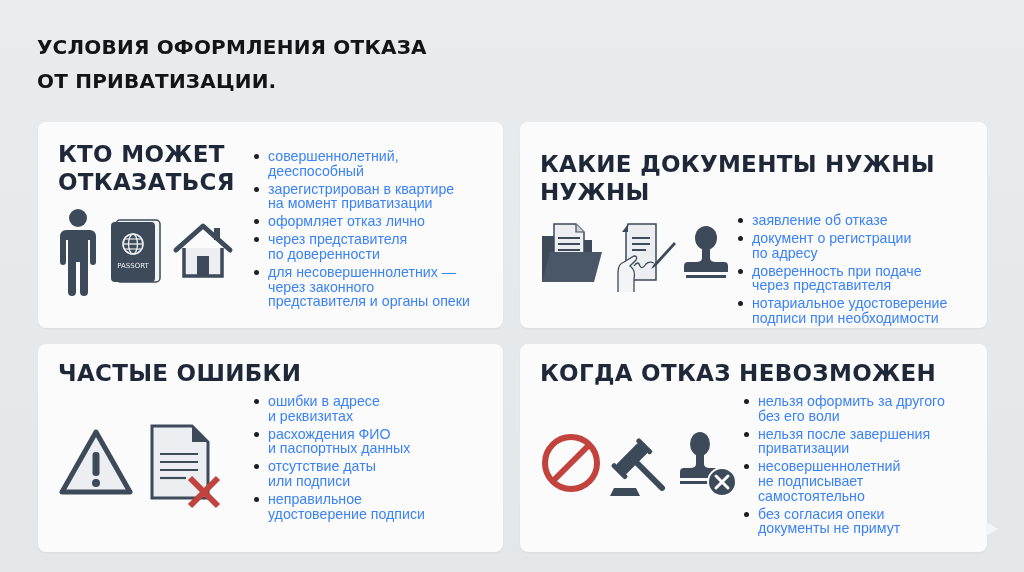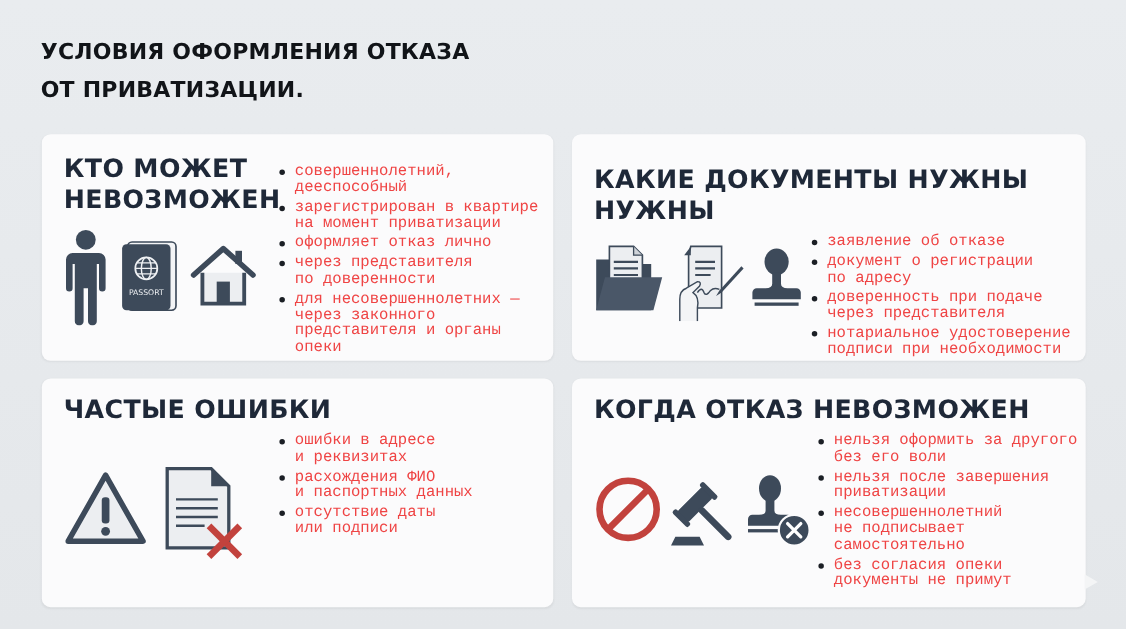--- a/index.html
+++ b/index.html
@@ -18,21 +18,21 @@
     position:absolute; background:#fbfbfc; border-radius:8px;
     box-shadow: 0 1px 2px rgba(0,0,0,0.05);
   }
   .card h2 {
     position:absolute; margin:0;
     font-family:"DejaVu Sans", sans-serif; font-weight:bold;
     color:#1e2838; font-size:23px; line-height:28px; letter-spacing:0.3px;
   }
   .card ul {
     position:absolute; margin:0; padding:0; list-style:none;
-    font-family:Liberation Mono, monospace; font-size:14.2px; line-height:14.6px; color:#ef4444;
+    font-family:Liberation Sans, sans-serif; font-size:14.2px; line-height:14.6px; color:#3b82f6;
   }
   .card li { position:relative; padding-left:16px; margin-bottom:3.5px; white-space:pre-line; }
   .card li::before {
     content:""; position:absolute; left:2px; top:5px; width:5px; height:5px; border-radius:50%; background:#1b1f25;
   }
   .icon { position:absolute; }
   .arrow {
     position:absolute; left:986px; top:522px; width:0; height:0;
     border-top:7px solid transparent; border-bottom:7px solid transparent; border-left:12px solid #f4f5f6;
   }
@@ -41,21 +41,21 @@
 <body>
 
 <div class="title">
   <div>УСЛОВИЯ ОФОРМЛЕНИЯ ОТКАЗА</div>
   <div>ОТ ПРИВАТИЗАЦИИ.</div>
 </div>
 
 <section class="card" style="left:38px; top:122px; width:465px; height:206px;">
   <h2 style="left:20px; top:18px;">
     <div>КТО МОЖЕТ</div>
-    <div>НЕВОЗМОЖЕН</div>
+    <div>ОТКАЗАТЬСЯ</div>
   </h2>
 
   <svg class="icon" style="left:18px; top:86px;" width="44" height="88" viewBox="0 0 44 88">
     <circle cx="22" cy="10" r="9" fill="#3d4a5a"></circle>
     <path d="M10 22 h24 a6 6 0 0 1 6 6 v26 a3 3 0 0 1 -6 0 v-22 h-2 v52 a4 4 0 0 1 -8 0 v-30 h-4 v30 a4 4 0 0 1 -8 0 v-52 h-2 v22 a3 3 0 0 1 -6 0 v-26 a6 6 0 0 1 6 -6z" fill="#3d4a5a"></path>
   </svg>
 
   <svg class="icon" style="left:72px; top:96px;" width="52" height="66" viewBox="0 0 52 66">
     <rect x="6" y="2" width="44" height="62" rx="4" fill="#f3f4f6" stroke="#3d4a5a" stroke-width="1.5"></rect>
     <rect x="1" y="4" width="44" height="60" rx="4" fill="#3d4a5a"></rect>
@@ -152,20 +152,22 @@
     <line x1="68" y1="54" x2="40" y2="82" stroke="#c2423d" stroke-width="6"></line>
   </svg>
 
   <ul style="left:214px; top:50px; width:240px;">
     <li>ошибки в адресе
 и реквизитах</li>
     <li>расхождения ФИО
 и паспортных данных</li>
     <li>отсутствие даты
 или подписи</li>
+    <li>неправильное
+удостоверение подписи</li>
   </ul>
 </section>
 
 <section class="card" style="left:520px; top:344px; width:467px; height:208px;">
   <h2 style="left:20px; top:15px;">КОГДА ОТКАЗ НЕВОЗМОЖЕН</h2>
 
   <svg class="icon" style="left:20px; top:88px;" width="62" height="62" viewBox="0 0 62 62">
     <circle cx="31" cy="31" r="26" fill="none" stroke="#c2423d" stroke-width="6"></circle>
     <line x1="13" y1="49" x2="49" y2="13" stroke="#c2423d" stroke-width="6"></line>
   </svg>

